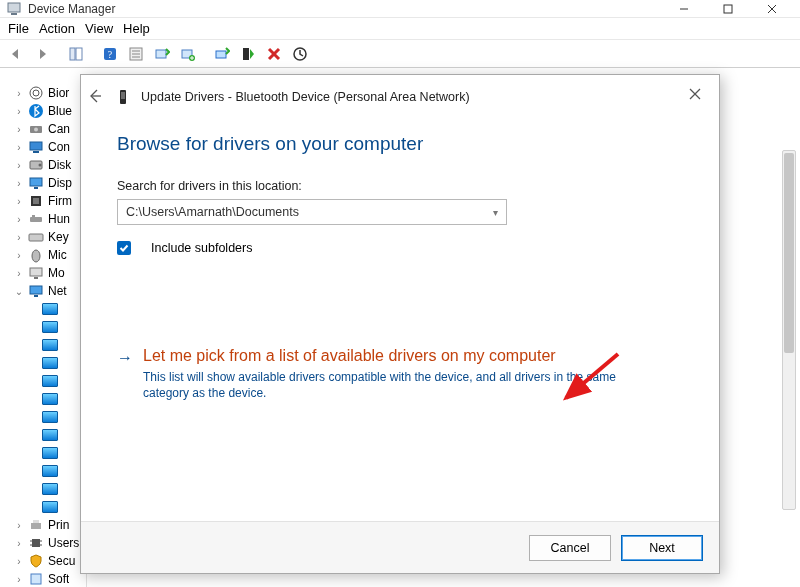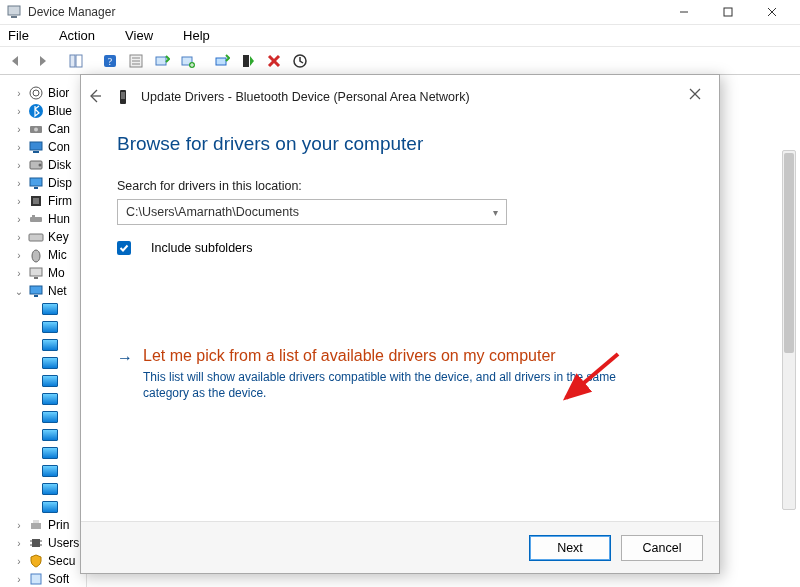--- a/index.html
+++ b/index.html
@@ -9,39 +9,39 @@
     font-size: 12px;
     background: #fff;
     color: #000;
     width: 800px;
     height: 587px;
     overflow: hidden;
     position: relative;
   }
   
   .titlebar {
-    height: 25px;
+    height: 18px;
     display: flex;
     align-items: center;
     padding: 0 6px;
     border-bottom: 1px solid #e8e8e8;
   }
   .titlebar .appicon {
     width: 16px; height: 16px; margin-right: 6px;
     display:flex;align-items:center;justify-content:center;
   }
   .titlebar .title { font-size: 12px; color:#333; }
   .titlebar .spacer { flex: 1; }
   .winbtn { width:44px; height:28px; display:flex;align-items:center;justify-content:center; color:#555;}
   .winbtn svg { width:10px; height:10px; }
   .menubar {
     height: 22px;
     display:flex;
     align-items:center;
-    gap:30px;
+    gap:10px;
     padding: 0 8px;
     font-size:13px;
     border-bottom: 1px solid #e8e8e8;
   }
   .menubar span { color:#000; }
   .toolbar {
     height: 28px;
     display:flex;
     align-items:center;
     gap:2px;
@@ -537,25 +537,25 @@
         <span class="pick-arrow">→</span>
         <div>
           <div class="pick-title">Let me pick from a list of available drivers on my computer</div>
           <div class="pick-desc">This list will show available drivers compatible with the device, and all drivers in the same category as the device.</div>
         </div>
       </div>
     </div>
   </div>
 
   <div class="dlg-footer">
+    <div class="btn">
+        <span>Cancel</span>
+      </div>
     <div class="btn primary">
         <span>Next</span>
-      </div>
-    <div class="btn">
-        <span>Cancel</span>
       </div>
   </div>
 </div>
 
 <svg class="anno-arrow" viewBox="0 0 70 60">
   <defs>
     <marker id="ah" markerWidth="8" markerHeight="8" refX="6" refY="3" orient="auto">
       <path d="M0,0 L7,3 L0,6 Z" fill="#e21b1b"></path>
     </marker>
   </defs>

